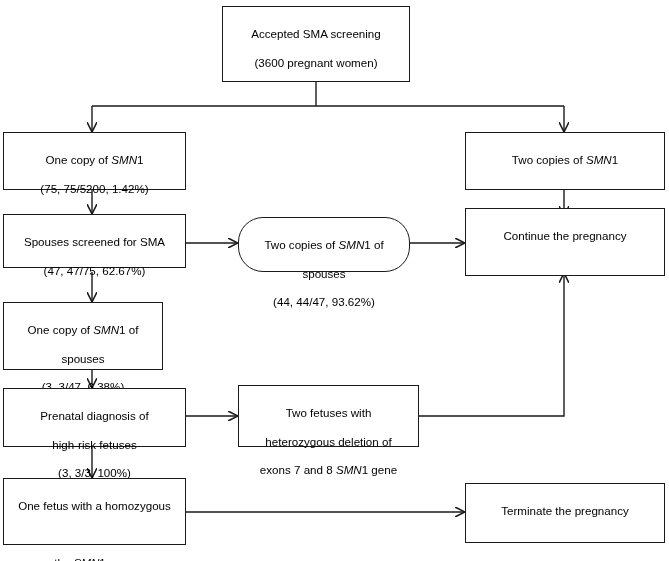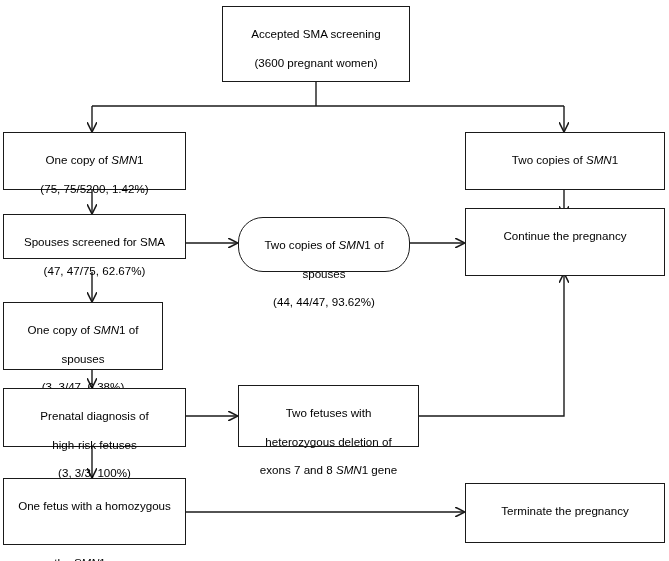--- a/index.html
+++ b/index.html
@@ -101,21 +101,21 @@
       <span>(75, 75/5200, 1.42%)</span>
     </span>
   </div>
 
   <div class="node" style="left:465px; top:132px; width:200px; height:58px;">
     <span class="txt">
       <span><span>Two copies of </span><em>SMN</em><span>1</span></span><br>
     </span>
   </div>
 
-  <div class="node" style="left:3px; top:214px; width:183px; height:45px;justify-content:center;">
+  <div class="node" style="left:3px; top:214px; width:183px; height:54px;justify-content:center;">
     <span class="txt">
       <span>Spouses screened for SMA</span><br>
       <span>(47, 47/75, 62.67%)</span>
     </span>
   </div>
 
   <div class="node" style="left:238px; top:217px; width:172px; height:55px;border-radius:25px;">
     <span class="txt">
       <span><span>Two copies of </span><em>SMN</em><span>1 of</span></span><br>
       <span>spouses</span><br>

